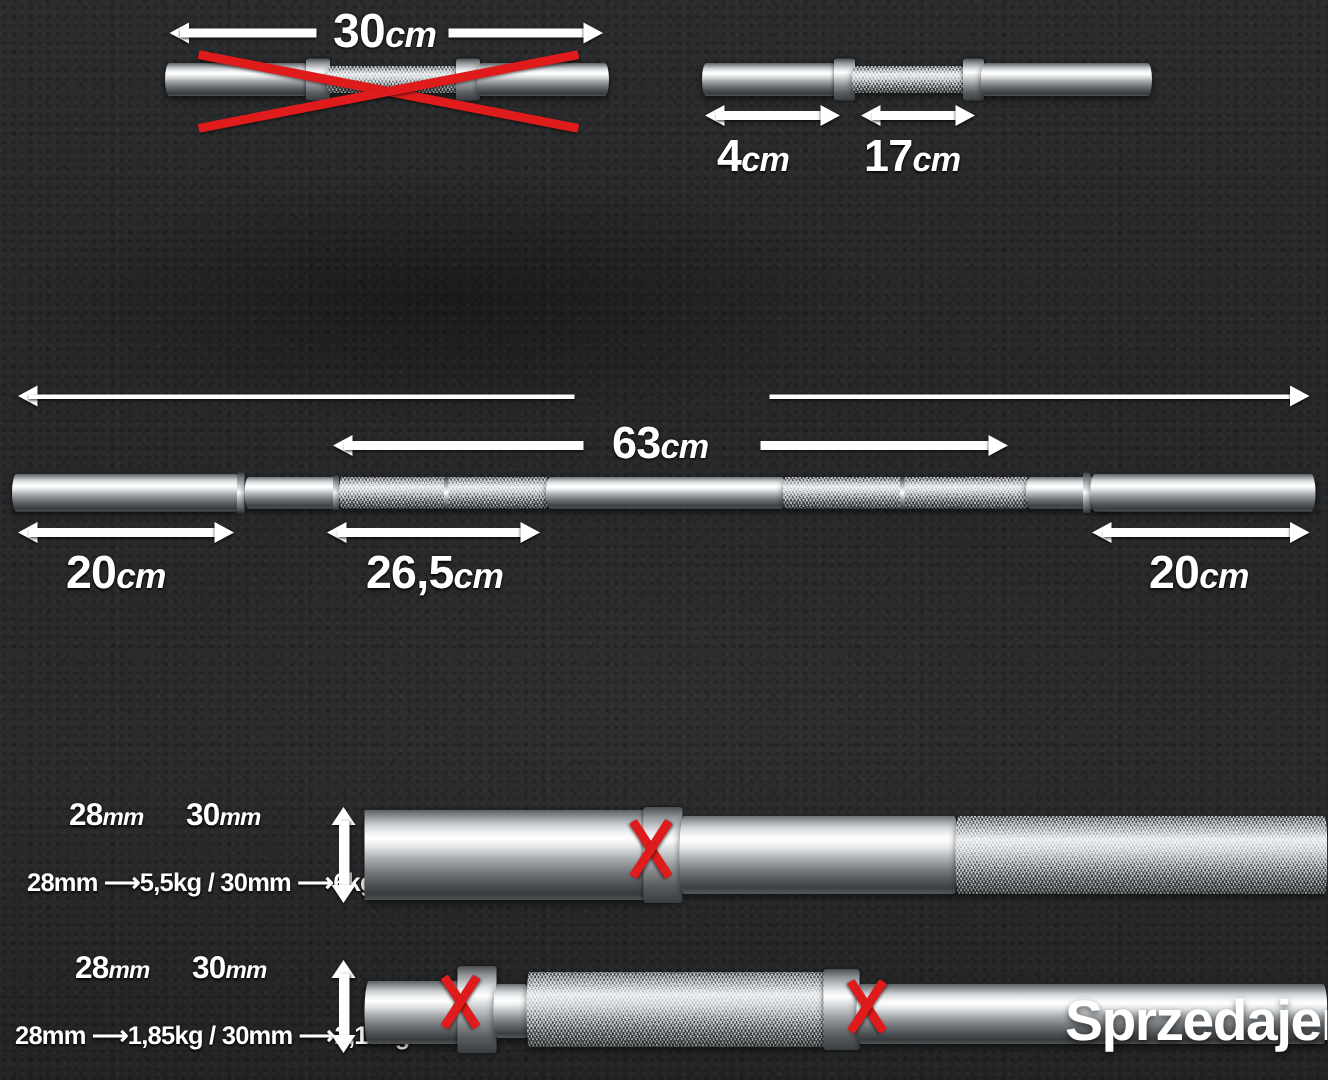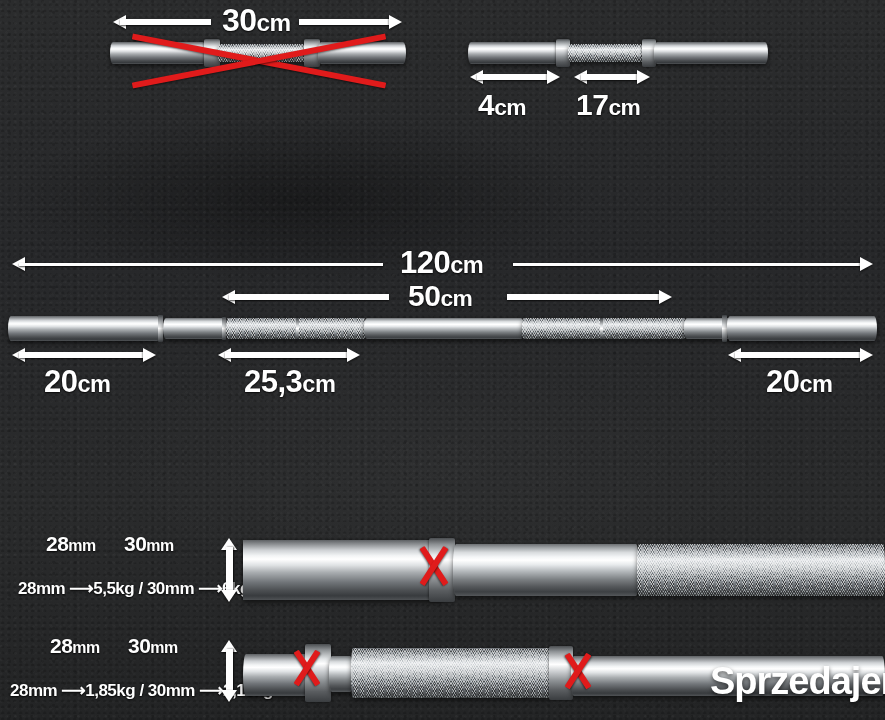--- a/index.html
+++ b/index.html
@@ -34,21 +34,21 @@
   .lbl {
     position:absolute;
     color:#ffffff;
     font-weight:bold;
     font-family:"Liberation Sans", sans-serif;
     letter-spacing:-0.5px;
     text-shadow:0 1px 2px rgba(0,0,0,0.85), 0 0 1px rgba(0,0,0,0.9);
     white-space:nowrap;
     transform-origin:left top;
   }
-  .lbl .u { font-size:0.76em; letter-spacing:-0.5px; }
+  .lbl .u { font-size:0.76em; letter-spacing:-0.5px;font-style:italic; }
 
   
   .bar { position:absolute; }
   .shaft {
     position:absolute;
     border-radius:3px/50%;
     background:linear-gradient(180deg,
       #6c6f72 0%, #9fa3a6 7%, #d8dbdd 16%, #f4f6f7 25%,
       #ffffff 31%, #e7eaec 40%, #b6babd 52%, #7c8083 68%,
       #55585b 82%, #3d4043 92%, #54575a 100%);
@@ -194,34 +194,31 @@
   </div>
 
   <div class="arrow-h thin" style="left:12px; top:257px; width:378px;">
     <div class="head l"></div>
       <div class="line"></div>
   </div>
   <div class="arrow-h thin" style="left:506px; top:257px; width:367px;">
     <div class="line"></div>
       <div class="head r"></div>
   </div>
-  <div class="lbl" style="left:400px; top:245px; font-size:31px;">
-    <span>120</span><span class="u">cm</span>
-  </div>
 
   <div class="arrow-h" style="left:222px; top:290px; width:174px;">
     <div class="head l"></div>
       <div class="line"></div>
   </div>
   <div class="arrow-h" style="left:500px; top:290px; width:172px;">
     <div class="line"></div>
       <div class="head r"></div>
   </div>
   <div class="lbl" style="left:408px; top:279px; font-size:30px;">
-    <span>50</span><span class="u">cm</span>
+    <span>63</span><span class="u">cm</span>
   </div>
 
   <div class="bar" style="left:8px; top:313px; width:869px; height:30px;">
     <div class="shaft end" style="left:0; top:3px; width:152px; height:25px;"></div>
     <div class="ring" style="left:150px; top:2px; width:5px; height:27px;"></div>
     <div class="shaft" style="left:155px; top:5px; width:62px; height:21px;"></div>
     <div class="ring" style="left:214px; top:4px; width:4px; height:23px;"></div>
     <div class="knurl" style="left:218px; top:5px; width:140px; height:21px;"></div>
     <div class="ring" style="left:288px; top:5px; width:3px; height:21px;"></div>
     <div class="shaft" style="left:356px; top:5px; width:160px; height:21px;"></div>
@@ -240,21 +237,21 @@
   <div class="lbl" style="left:44px; top:364px; font-size:31px;">
     <span>20</span><span class="u">cm</span>
   </div>
 
   <div class="arrow-h" style="left:218px; top:348px; width:142px;">
     <div class="head l"></div>
       <div class="line"></div>
       <div class="head r"></div>
   </div>
   <div class="lbl" style="left:244px; top:364px; font-size:31px;">
-    <span>25,3</span><span class="u">cm</span>
+    <span>26,5</span><span class="u">cm</span>
   </div>
 
   <div class="arrow-h" style="left:728px; top:348px; width:145px;">
     <div class="head l"></div>
       <div class="line"></div>
       <div class="head r"></div>
   </div>
   <div class="lbl" style="left:766px; top:364px; font-size:31px;">
     <span>20</span><span class="u">cm</span>
   </div>

